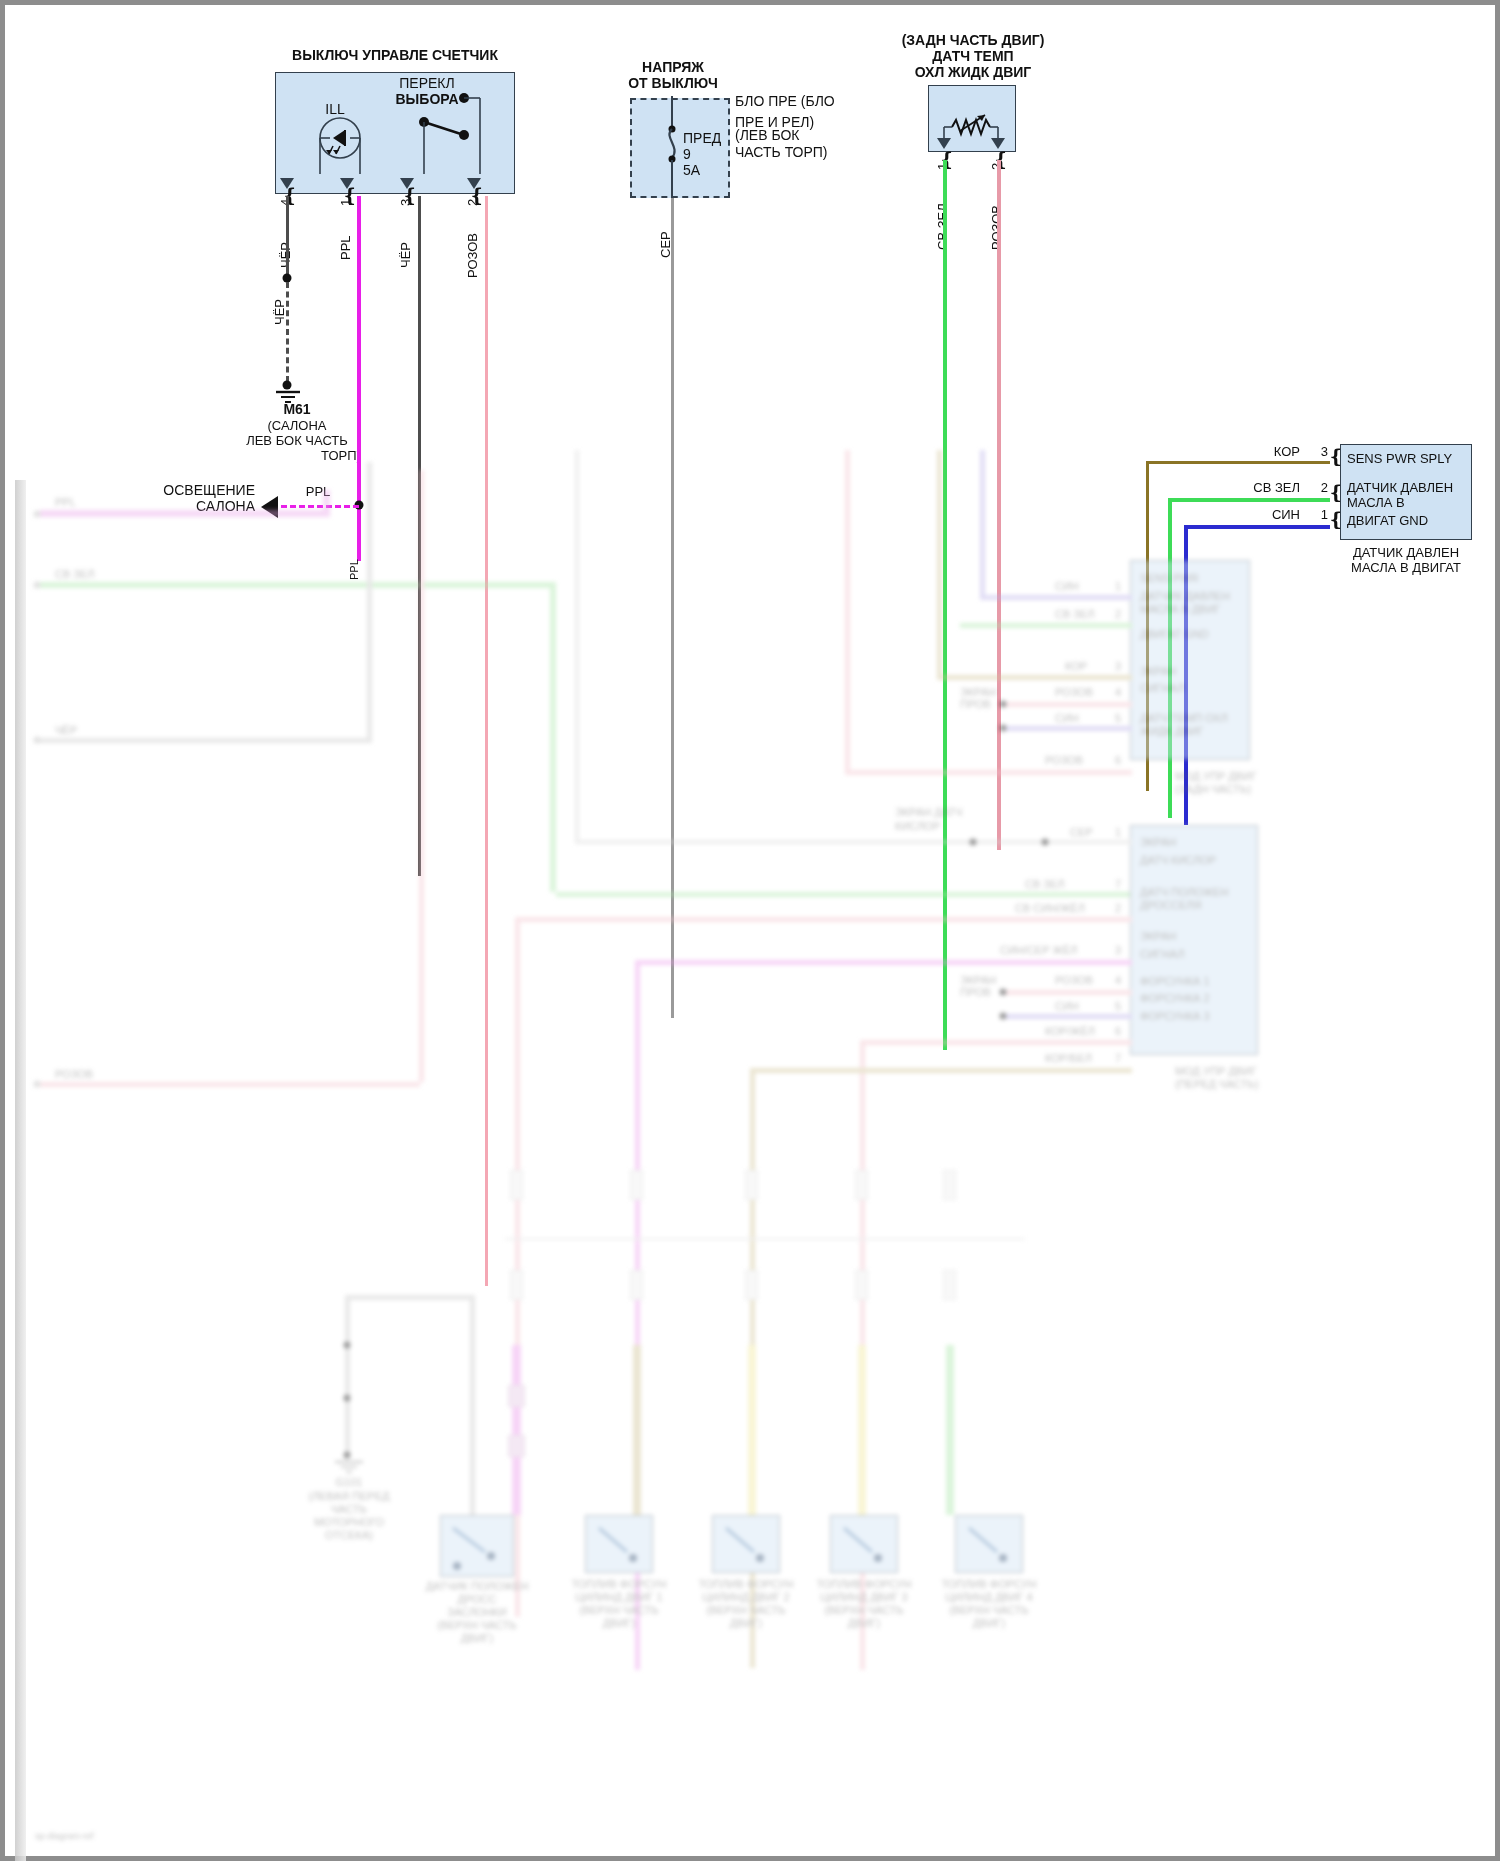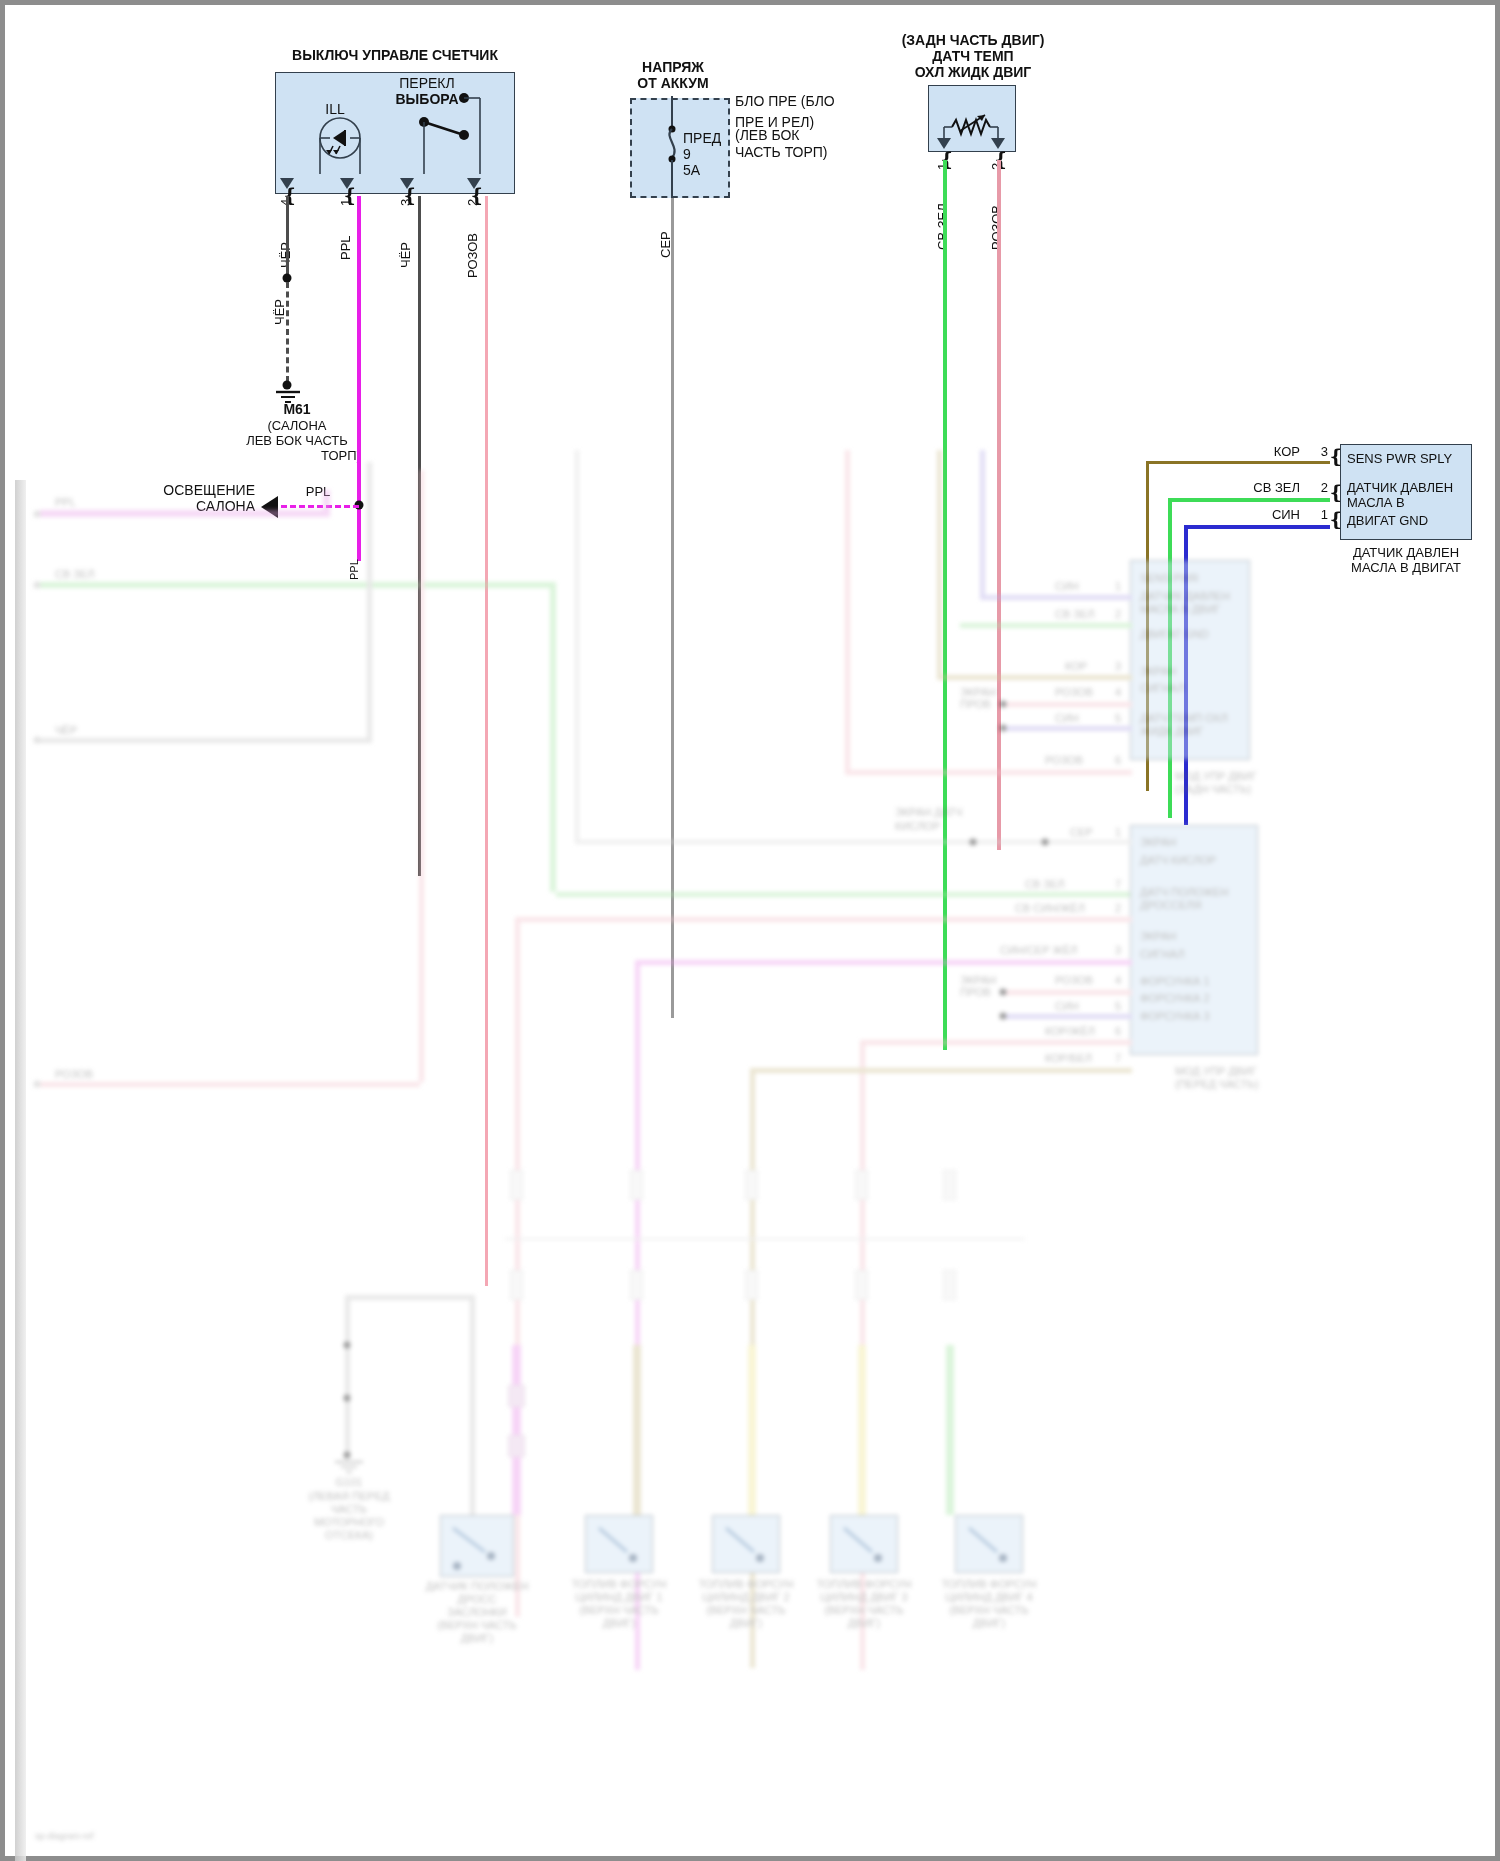--- a/index.html
+++ b/index.html
@@ -125,21 +125,21 @@
    <div class="vert" style="left:388px;top:196px;">3</div>
    <div class="vert" style="left:388px;top:258px;">ЧЁР</div>
    <div class="w" style="left:408px;top:186px;width:3px;height:680px;background:#4d4d4d;"></div>
 
    <div class="term" style="left:459px;top:176px;">❴</div>
    <div class="vert" style="left:455px;top:196px;">2</div>
    <div class="vert" style="left:455px;top:268px;">РОЗОВ</div>
    <div class="w" style="left:475px;top:186px;width:3px;height:1090px;background:#f4a7b4;"></div>
 
    <div class="lbl c b" style="left:663px;top:50px;font-size:14px;">НАПРЯЖ</div>
-   <div class="lbl c b" style="left:663px;top:66px;font-size:14px;">ОТ АККУМ</div>
+   <div class="lbl c b" style="left:663px;top:66px;font-size:14px;">ОТ ВЫКЛЮЧ</div>
 
    <div class="box dash" style="left:620px;top:88px;width:100px;height:100px;"></div>
    <div class="w" style="left:661px;top:86px;width:2.4px;height:32px;background:#33404d;"></div>
    <div class="sdot" style="left:662px;top:119px;"></div>
    <svg style="position:absolute;left:650px;top:118px;" width="26" height="42">
      <path d="M12,1 C3,9 21,19 12,30" fill="none" stroke="#33404d" stroke-width="2.2"></path>
    </svg>
    <div class="sdot" style="left:662px;top:149px;"></div>
    <div class="w" style="left:661px;top:150px;width:2.4px;height:38px;background:#33404d;"></div>
    <div class="lbl" style="left:673px;top:121px;font-size:14px;">ПРЕД</div>

